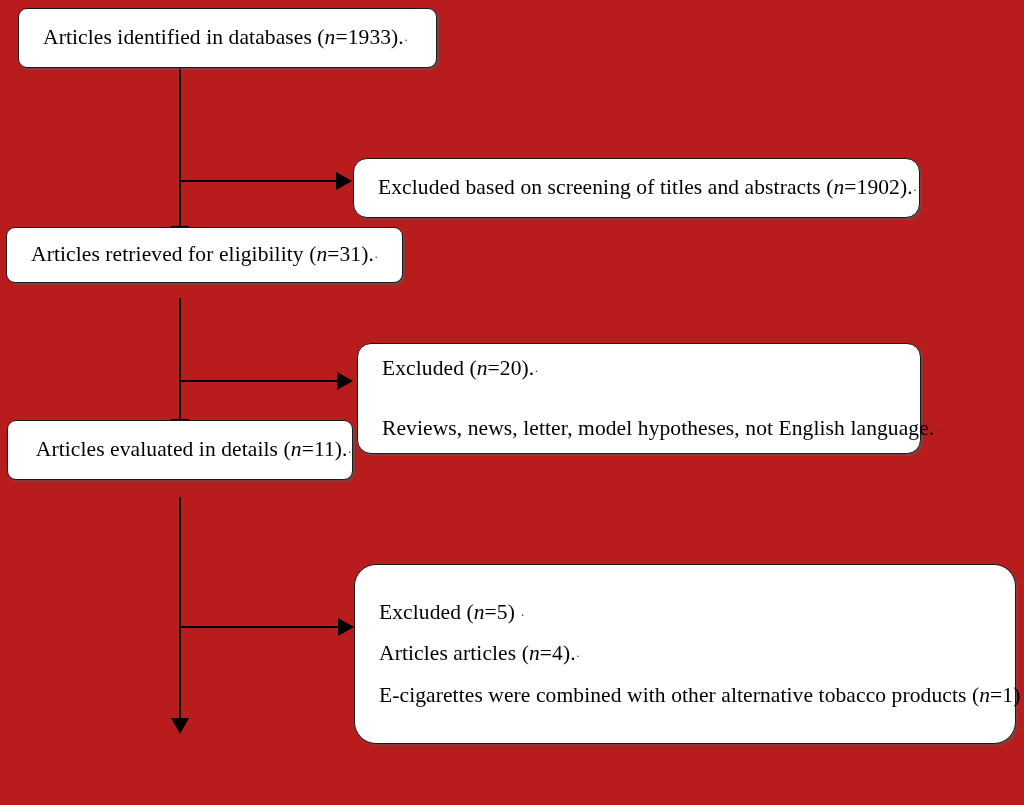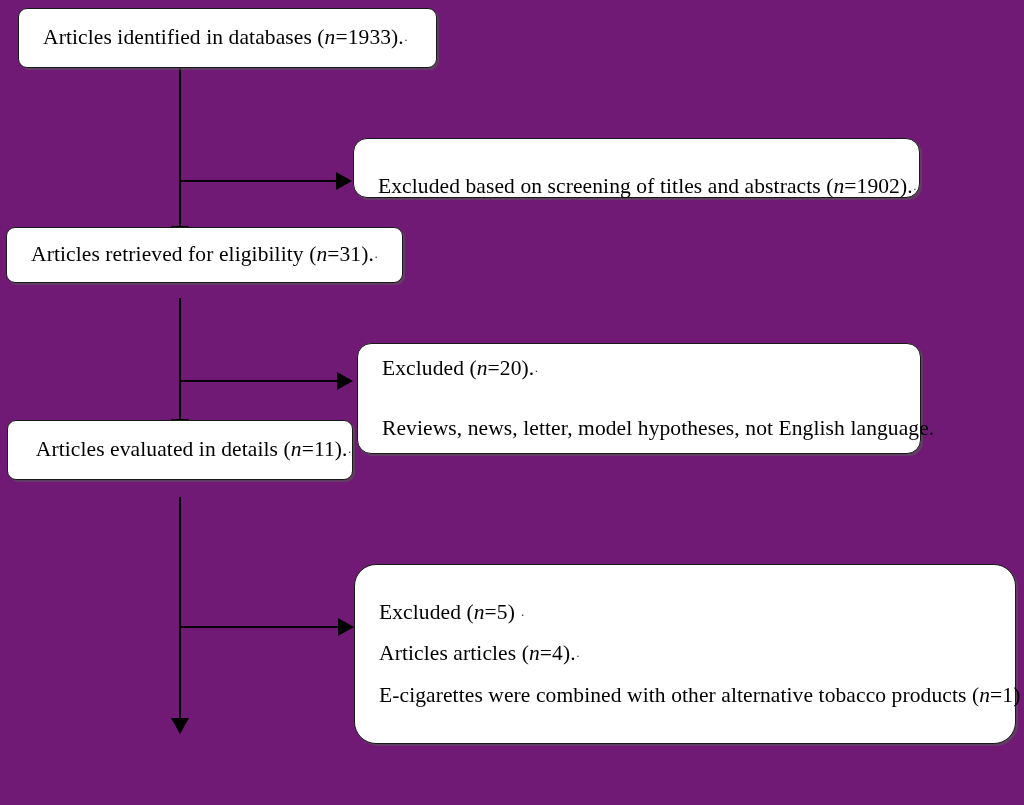--- a/index.html
+++ b/index.html
@@ -8,21 +8,21 @@
     background: #ffffff;
   }
   body {
     font-family: "Liberation Serif", "DejaVu Serif", serif;
     color: #000000;
   }
   #canvas {
     position: relative;
     width: 1024px;
     height: 805px;
-    background: #701a75;
+    background: #b91c1c;
     overflow: hidden;
   }
   .node {
     position: absolute;
     box-sizing: border-box;
     background: #ffffff;
     border: 1.6px solid #1a1a1a;
     box-shadow: 2px 2px 0 rgba(90,90,90,0.55);
     display: flex;
     flex-direction: column;
@@ -109,21 +109,21 @@
   <div class="conn v-stem" style="left:179px; top:497px; height:222px;"></div>
   <div class="arrow-down" style="left:171px; top:718px;"></div>
 
   <div class="conn h-stem" style="left:179px; top:626px; width:161px;"></div>
   <div class="arrow-right" style="left:338px; top:618px;"></div>
 
   <div class="node left-node" style="left:18px; top:8px; width:419px; height:60px;">
     <div class="line"><span>Articles identified in databases (</span><em class="n">n</em><span>=1933).</span><span class="mark">·</span></div>
   </div>
 
-  <div class="node right-node" style="left:353px; top:138px; width:567px; height:60px;justify-content:flex-end;">
+  <div class="node right-node" style="left:353px; top:158px; width:567px; height:60px;">
     <div class="line"><span>Excluded based on screening of titles and abstracts (</span><em class="n">n</em><span>=1902).</span><span class="mark">·</span></div>
   </div>
 
   <div class="node left-node" style="left:6px; top:227px; width:397px; height:56px;">
     <div class="line"><span>Articles retrieved for eligibility (</span><em class="n">n</em><span>=31).</span><span class="mark">·</span></div>
   </div>
 
   <div class="node right-node" style="left:357px; top:343px; width:564px; height:111px;">
     <div class="line"><span>Excluded (</span><em class="n">n</em><span>=20).</span><span class="mark">·</span></div>
     <div class="line"><span>Reviews, news, letter, model hypotheses, not English language.</span><span class="mark">·</span></div>

